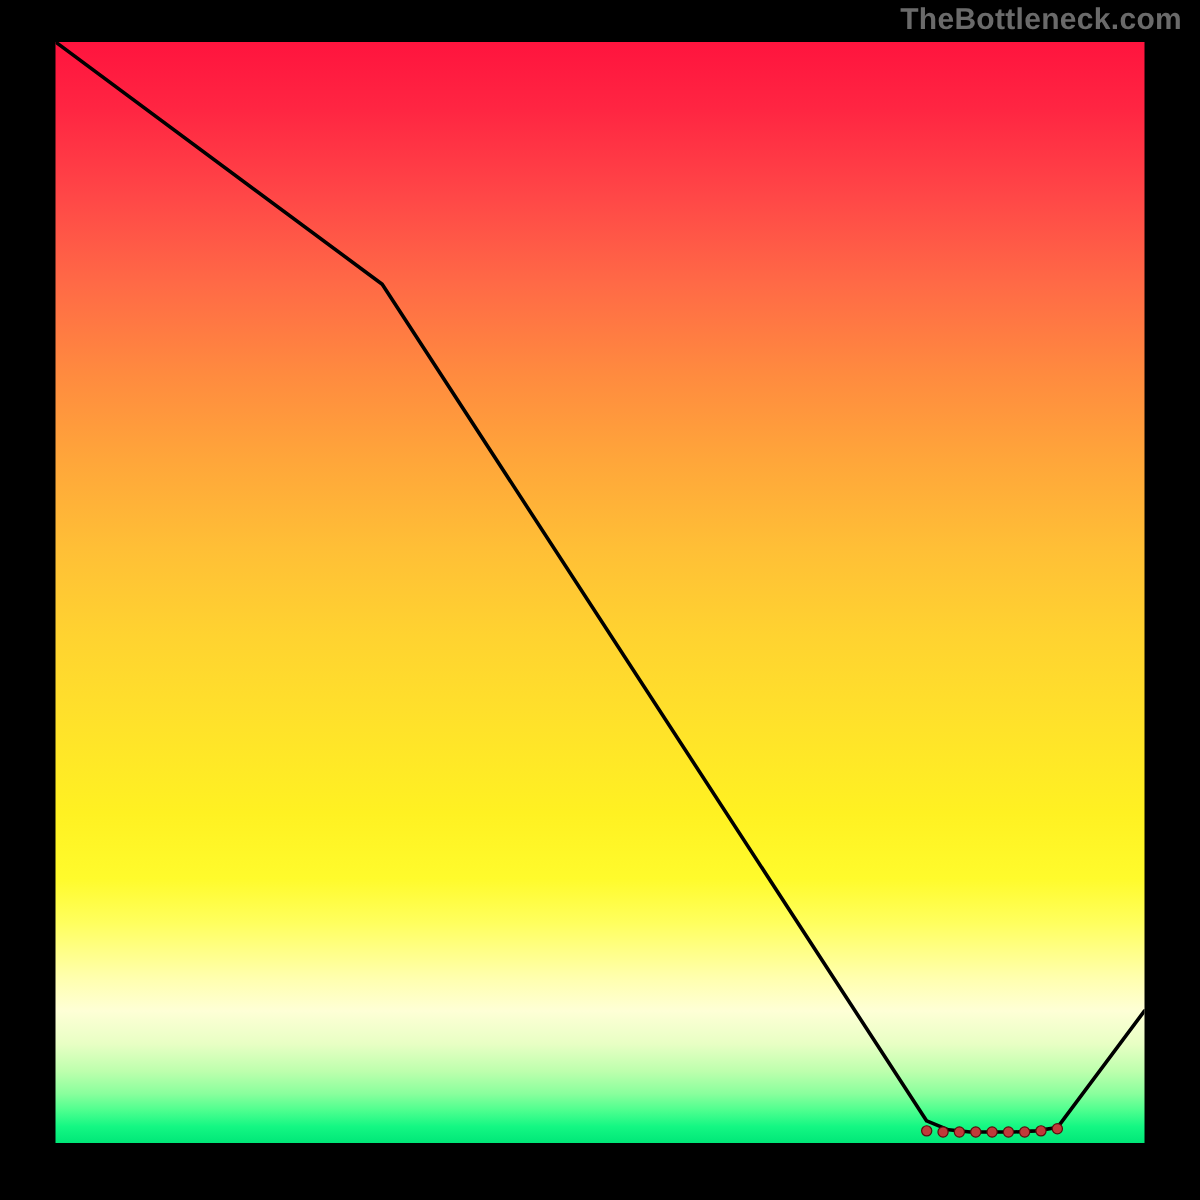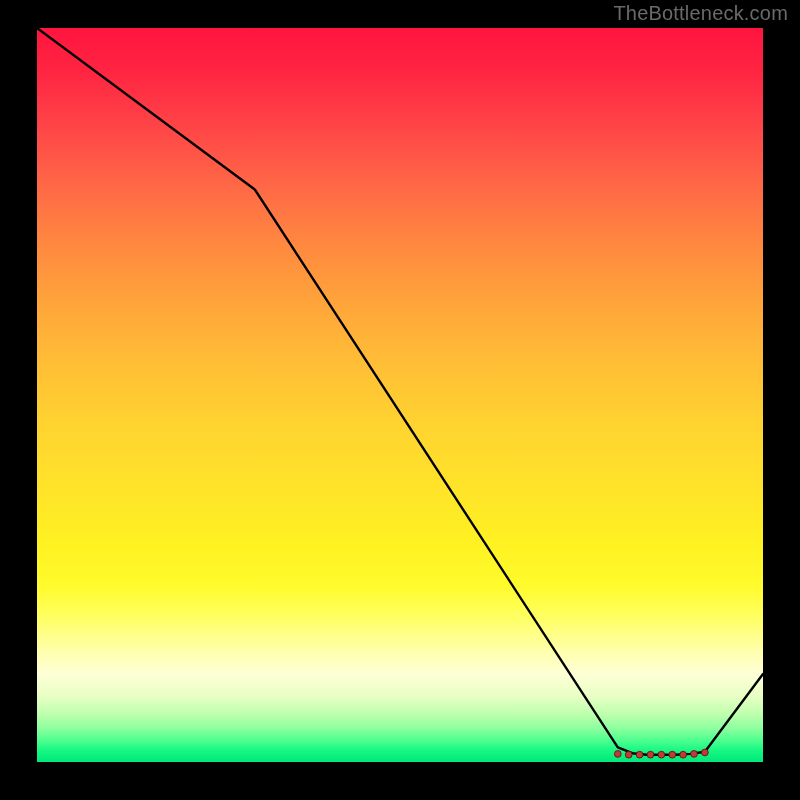--- a/index.html
+++ b/index.html
@@ -16,21 +16,21 @@
     width: 800px;
     height: 800px;
     background: #000;
   }
   .attribution {
     position: absolute;
     top: 2px;
     right: 12px;
     color: #6a6a6a;
     font-size: 20px;
-    font-weight: 400;
+    font-weight: 700;
     letter-spacing: 0.2px;
   }
   .plot {
     position: absolute;
     left: 37px;
     top: 28px;
     width: 726px;
     height: 734px;
     
     background: linear-gradient(to bottom,

